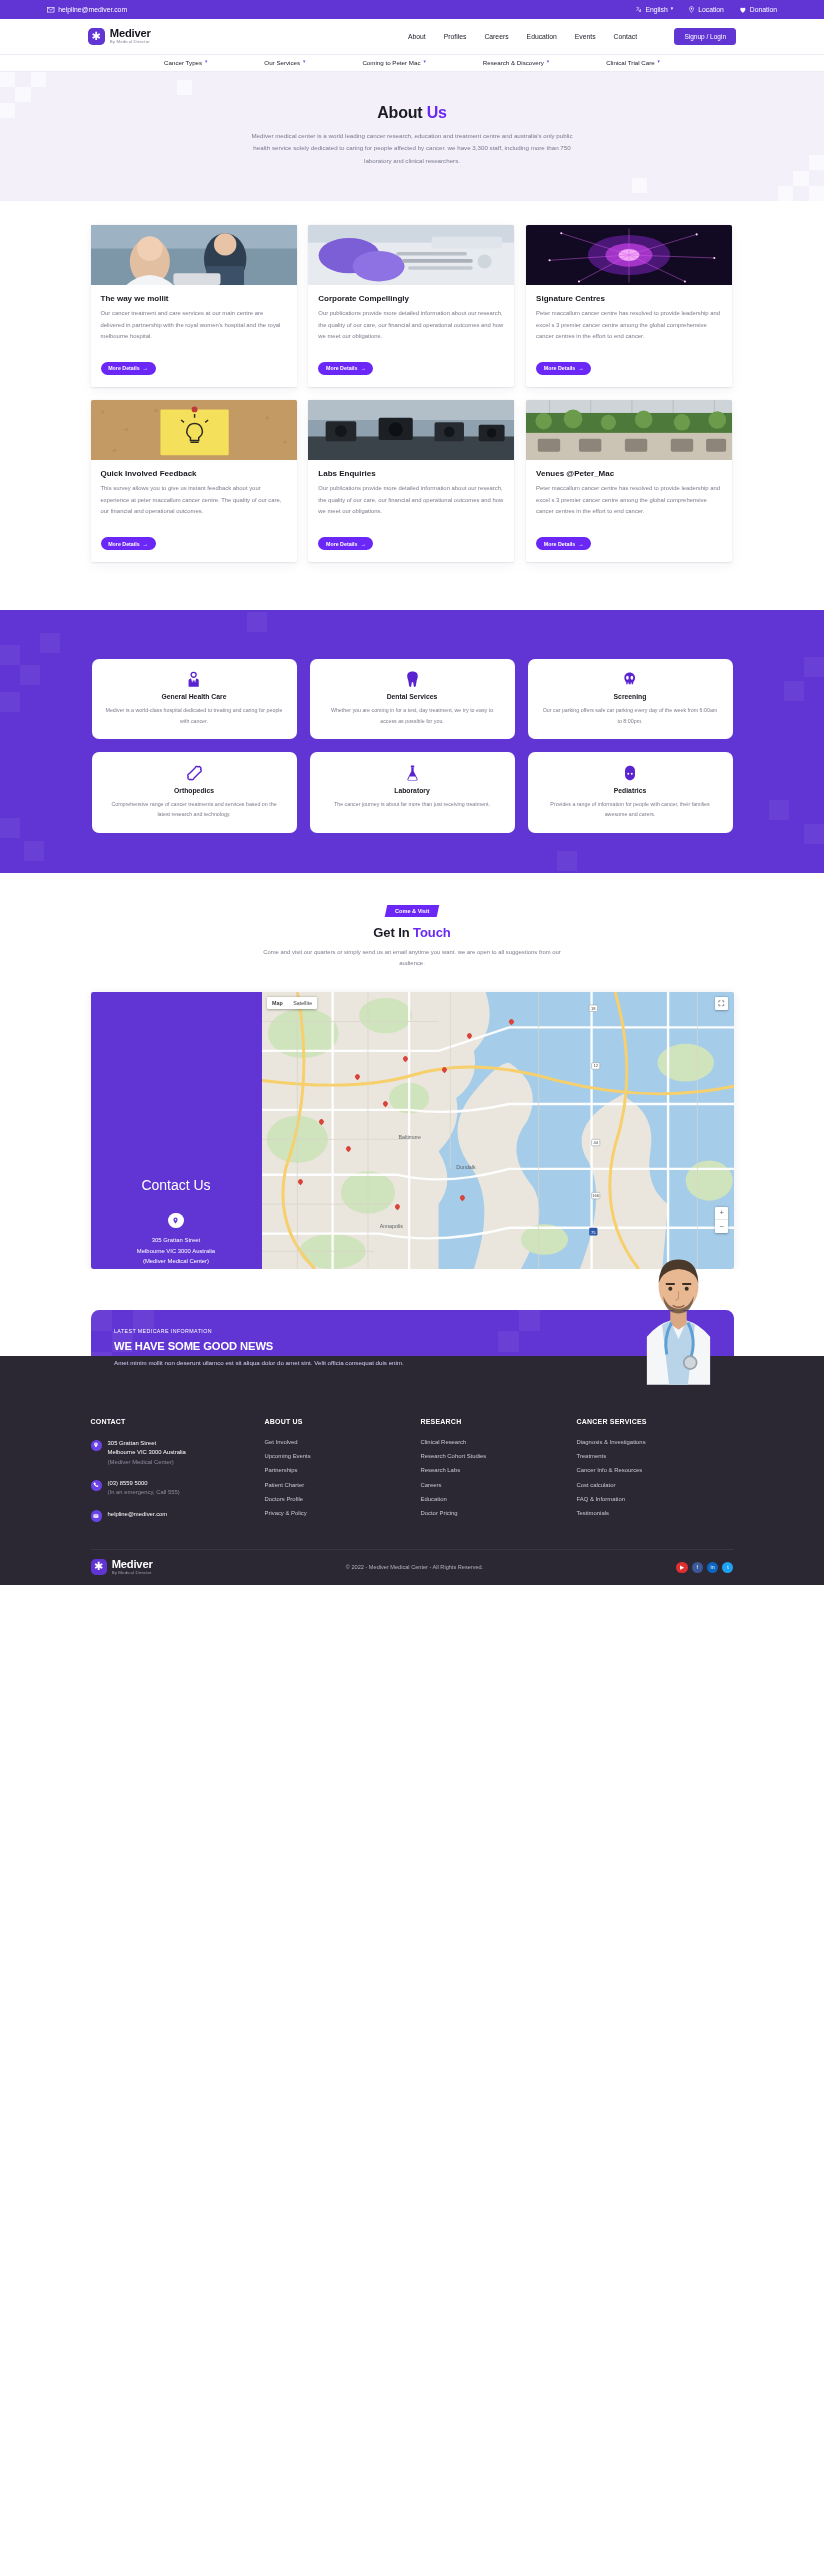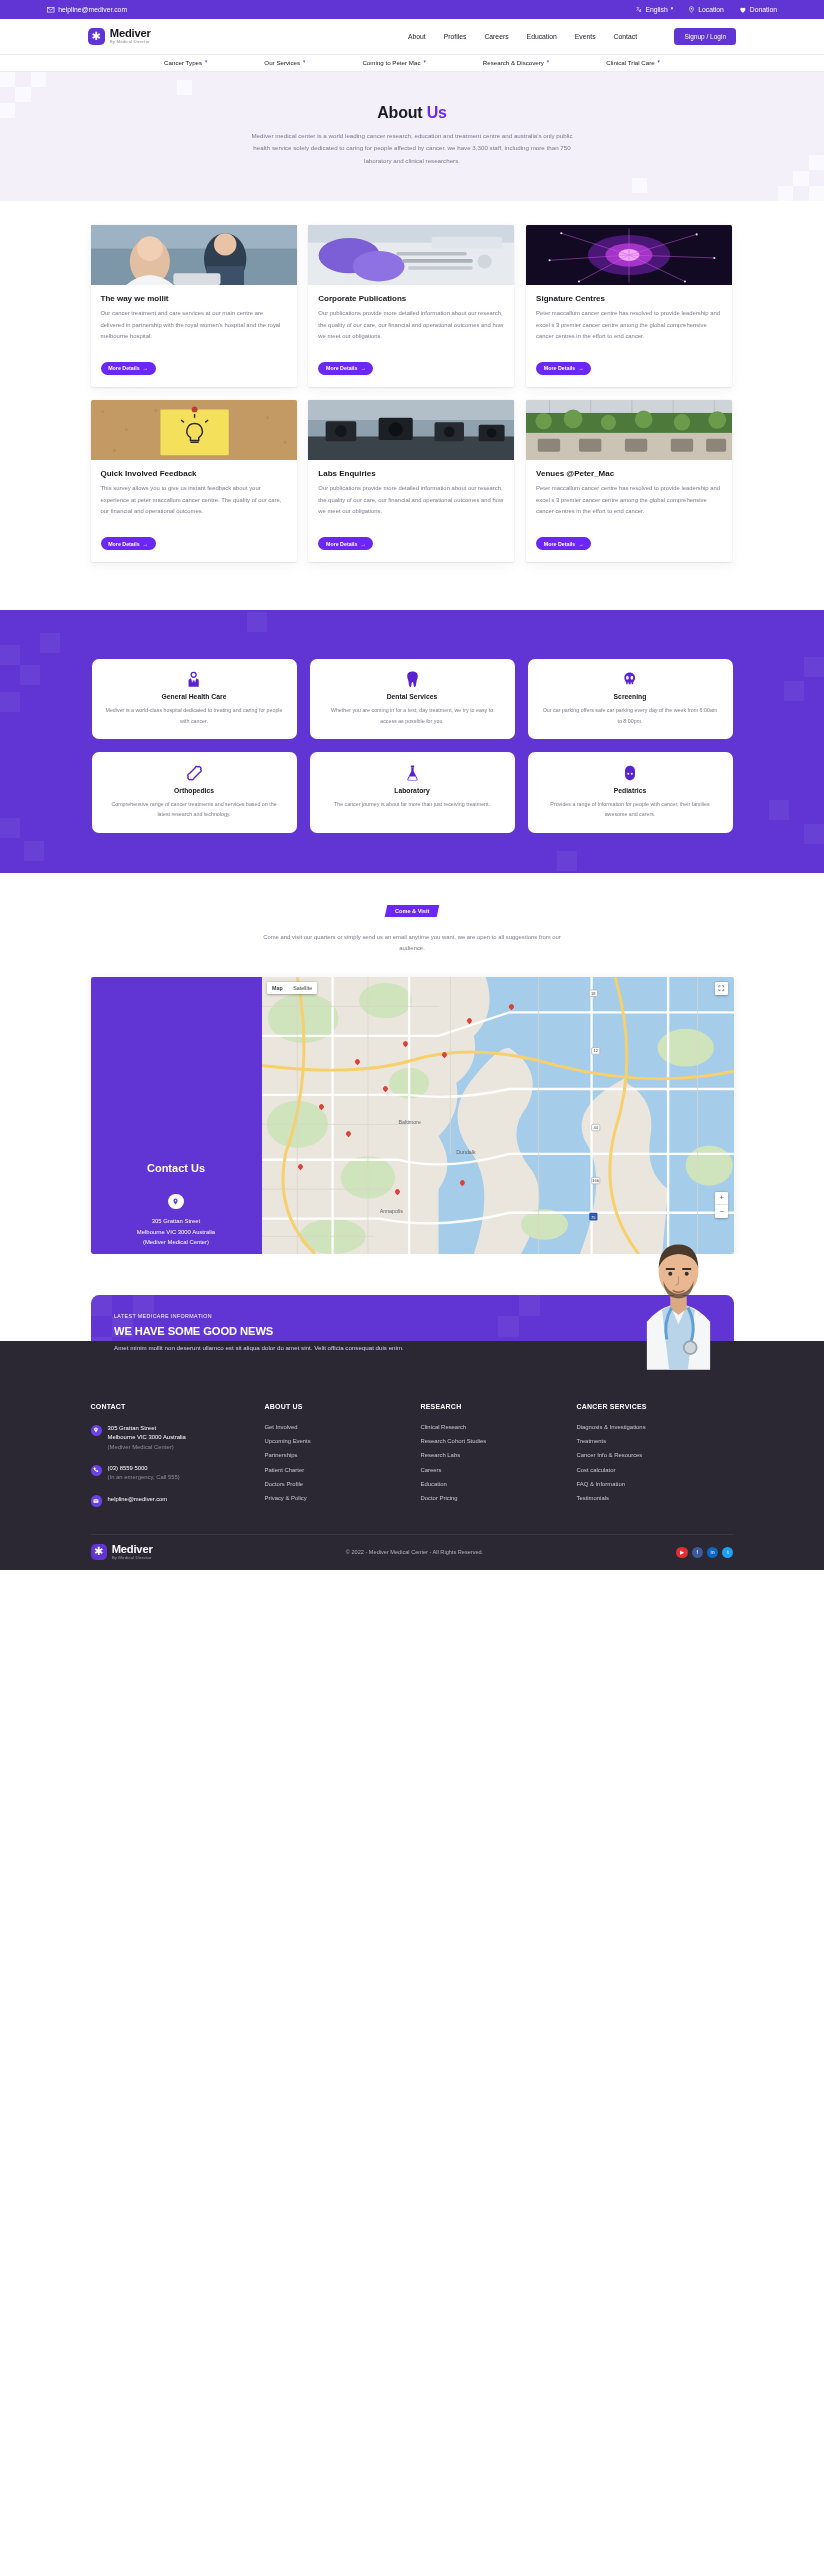--- a/index.html
+++ b/index.html
@@ -192,21 +192,21 @@
   }
   .contact-panel {
     width: 171px; flex: 0 0 171px;
     background: #6135d4;
     color: #fff;
     padding: 25px 15.3px;
     text-align: center;
     position: relative;
     overflow: hidden;
   }
-  .contact-panel h3 { font-size: 11px; font-weight: bold; margin-bottom: 20px; position: relative; z-index: 2; }
+  .contact-panel h3 { font-size: 14px; font-weight: normal; margin-bottom: 20px; position: relative; z-index: 2; }
   .ci-block { position: relative; z-index: 2; margin-bottom: 17.7px; }
   .ci-circle {
     width: 15.3px; height: 15.3px; border-radius: 50%;
     background: #fff; color: #6135d4;
     display: flex; align-items: center; justify-content: center;
     margin: 0 auto 7px;
   }
   .ci-line { font-size: 5.9px; line-height: 1.75; }
   .map {
     flex: 1;
@@ -442,21 +442,21 @@
               <ellipse cx="70" cy="52" rx="52" ry="30" fill="#7c5fd6"></ellipse>
               <ellipse cx="120" cy="70" rx="44" ry="26" fill="#8e72e4"></ellipse>
               <rect x="150" y="46" width="120" height="6" rx="3" fill="#b9bfc7"></rect>
               <rect x="160" y="58" width="120" height="6" rx="3" fill="#aab1b9"></rect>
               <rect x="170" y="70" width="110" height="6" rx="3" fill="#c3c9d0"></rect>
               <rect x="210" y="20" width="120" height="20" rx="4" fill="#dfe5ea"></rect>
               <circle cx="300" cy="62" r="12" fill="#cfd6dc"></circle>
             </svg>
           </div>
           <div class="card-body">
-            <div class="card-title">Corporate Publications</div>
+            <div class="card-title">Corporate Compellingly</div>
             <div class="card-desc">Our publications provide more detailed information about our research, the quality of our care, our financial and operational outcomes and how we meet our obligations.</div>
             <button class="more-btn">
               <span>More Details</span>
               <span>→</span>
             </button>
           </div>
         </div>
 
         <div class="card">
           <div class="card-img">
@@ -693,20 +693,24 @@
         </div>
       </div>
     </div>
   </div>
 
   <div class="touch">
     <div class="container">
       <div class="badge-purple">
         <span>Come &amp; Visit</span>
       </div>
+      <h2>
+        <span>Get In</span>
+        <span class="accent">Touch</span>
+      </h2>
       <div class="sub">Come and visit our quarters or simply send us an email anytime you want. we are open to all suggestions from our audience.</div>
 
       <div class="contact-wrap">
 
         <div class="contact-panel">
           <div class="psq" style="left:0;top:0;width:20px;height:20px;"></div>
           <div class="psq" style="left:20px;top:20px;width:20px;height:20px;"></div>
           <div class="psq" style="left:0;top:40px;width:20px;height:20px;"></div>
           <div class="psq" style="left:40px;top:0;width:20px;height:20px;"></div>
           <div class="psq" style="left:0;bottom:0;width:20px;height:20px;"></div>

